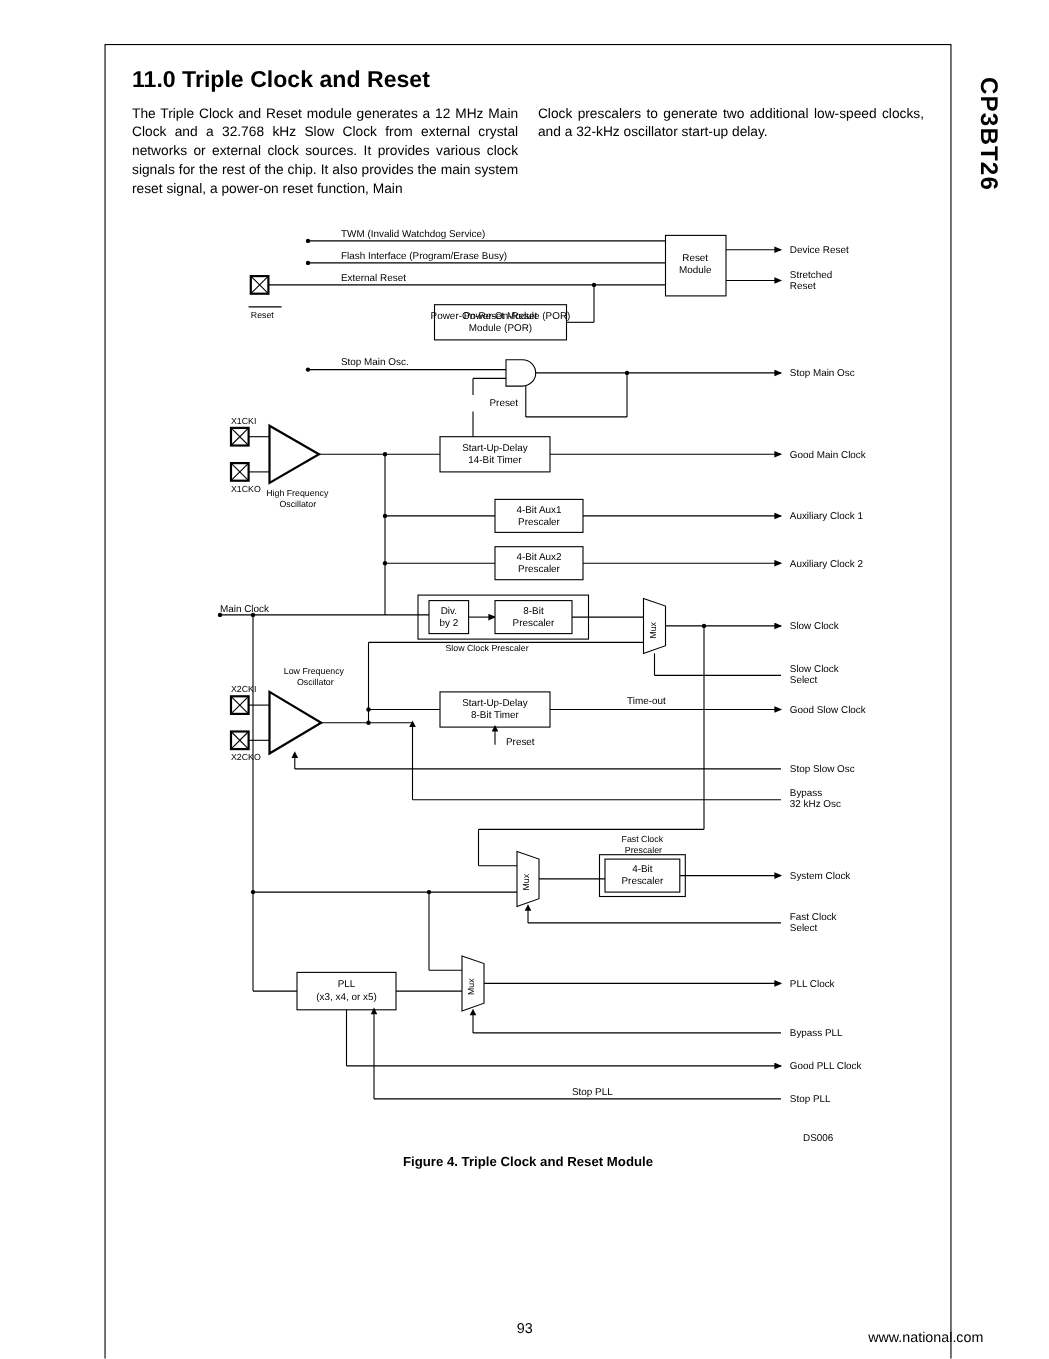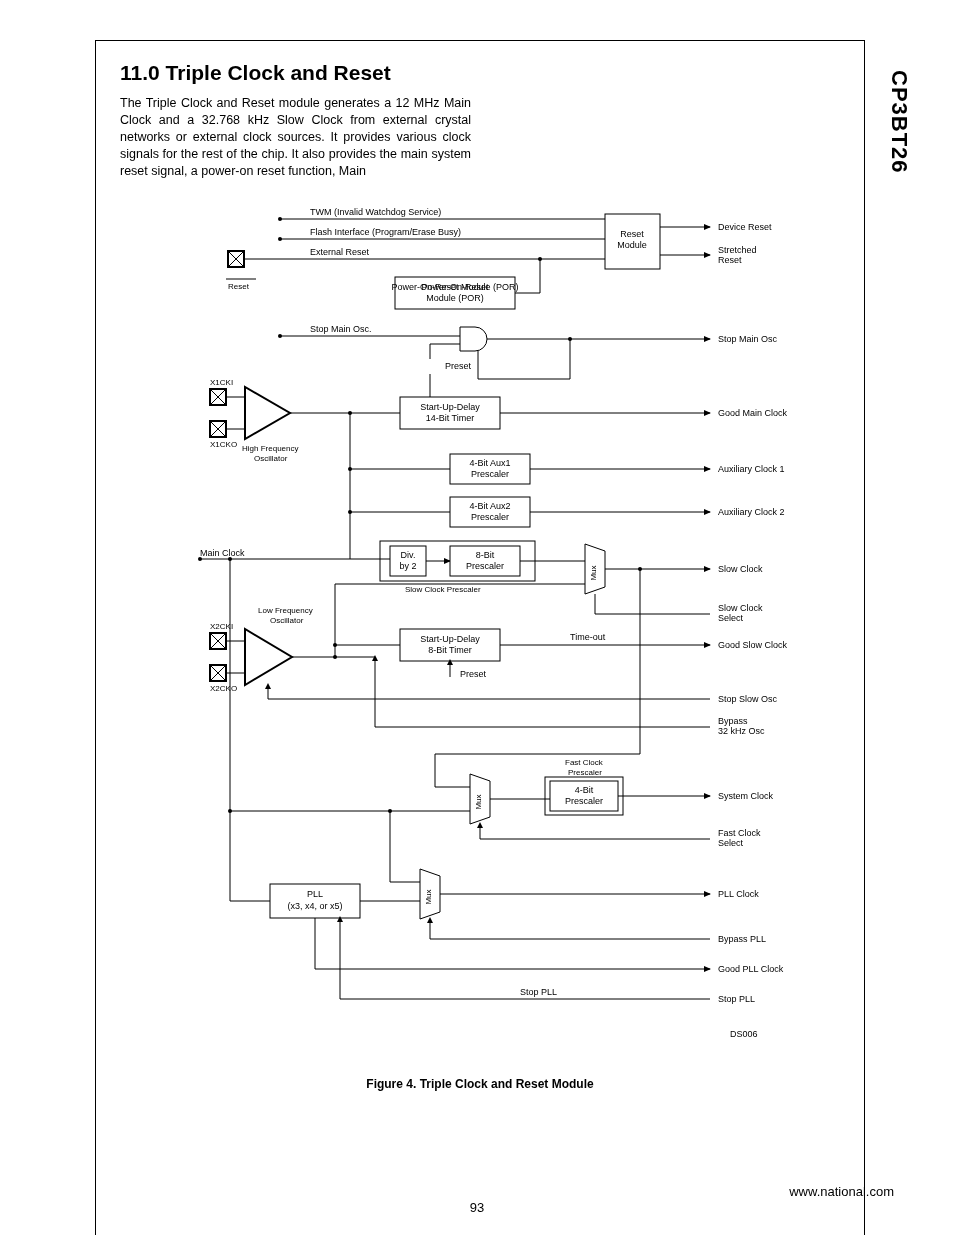--- a/index.html
+++ b/index.html
@@ -37,21 +37,21 @@
   .page-number {
     position: absolute;
     bottom: 20px;
     left: 50%;
     transform: translateX(-50%);
     font-size: 13px;
   }
   .footer-url {
     position: absolute;
     right: 60px;
-    bottom: 36px;
+    bottom: 12px;
     font-size: 13px;
   }
   h1.section-title {
     font-size: 21px;
     margin: 0 0 10px 0;
     font-weight: bold;
   }
   .two-col {
     display: flex;
     gap: 18px;
@@ -61,38 +61,39 @@
   }
   .two-col > div { flex: 1; }
   .figure-wrap {
     margin-top: 20px;
     width: 100%;
     display: flex;
     flex-direction: column;
     align-items: center;
   }
   .fig-caption {
-    margin-top: 28px;
+    margin-top: 0;
     font-size: 12px;
     font-weight: bold;
   }
   svg { display: block; }
   text { font-family: Arial, Helvetica, sans-serif; }
 </style>
 </head>
 <body>
 
 <div class="page">
   <div class="side-label">CP3BT26</div>
 
   <div class="content-border">
     <h1 class="section-title">11.0  Triple Clock and Reset</h1>
     <div class="two-col">
       <div>The Triple Clock and Reset module generates a 12 MHz Main Clock and a 32.768 kHz Slow Clock from external crystal networks or external clock sources. It provides various clock signals for the rest of the chip. It also provides the main system reset signal, a power-on reset function, Main</div>
       <div>
+        <div style="margin-bottom:8px;">Clock prescalers to generate two additional low-speed clocks, and a 32-kHz oscillator start-up delay.</div>
       </div>
     </div>
 
     <div class="figure-wrap">
       <svg width="620" height="850" viewBox="0 0 620 850">
         <defs>
           <marker id="arr" markerWidth="8" markerHeight="8" refX="6" refY="3" orient="auto">
             <path d="M0,0 L7,3 L0,6 Z" fill="#000"></path>
           </marker>
         </defs>

